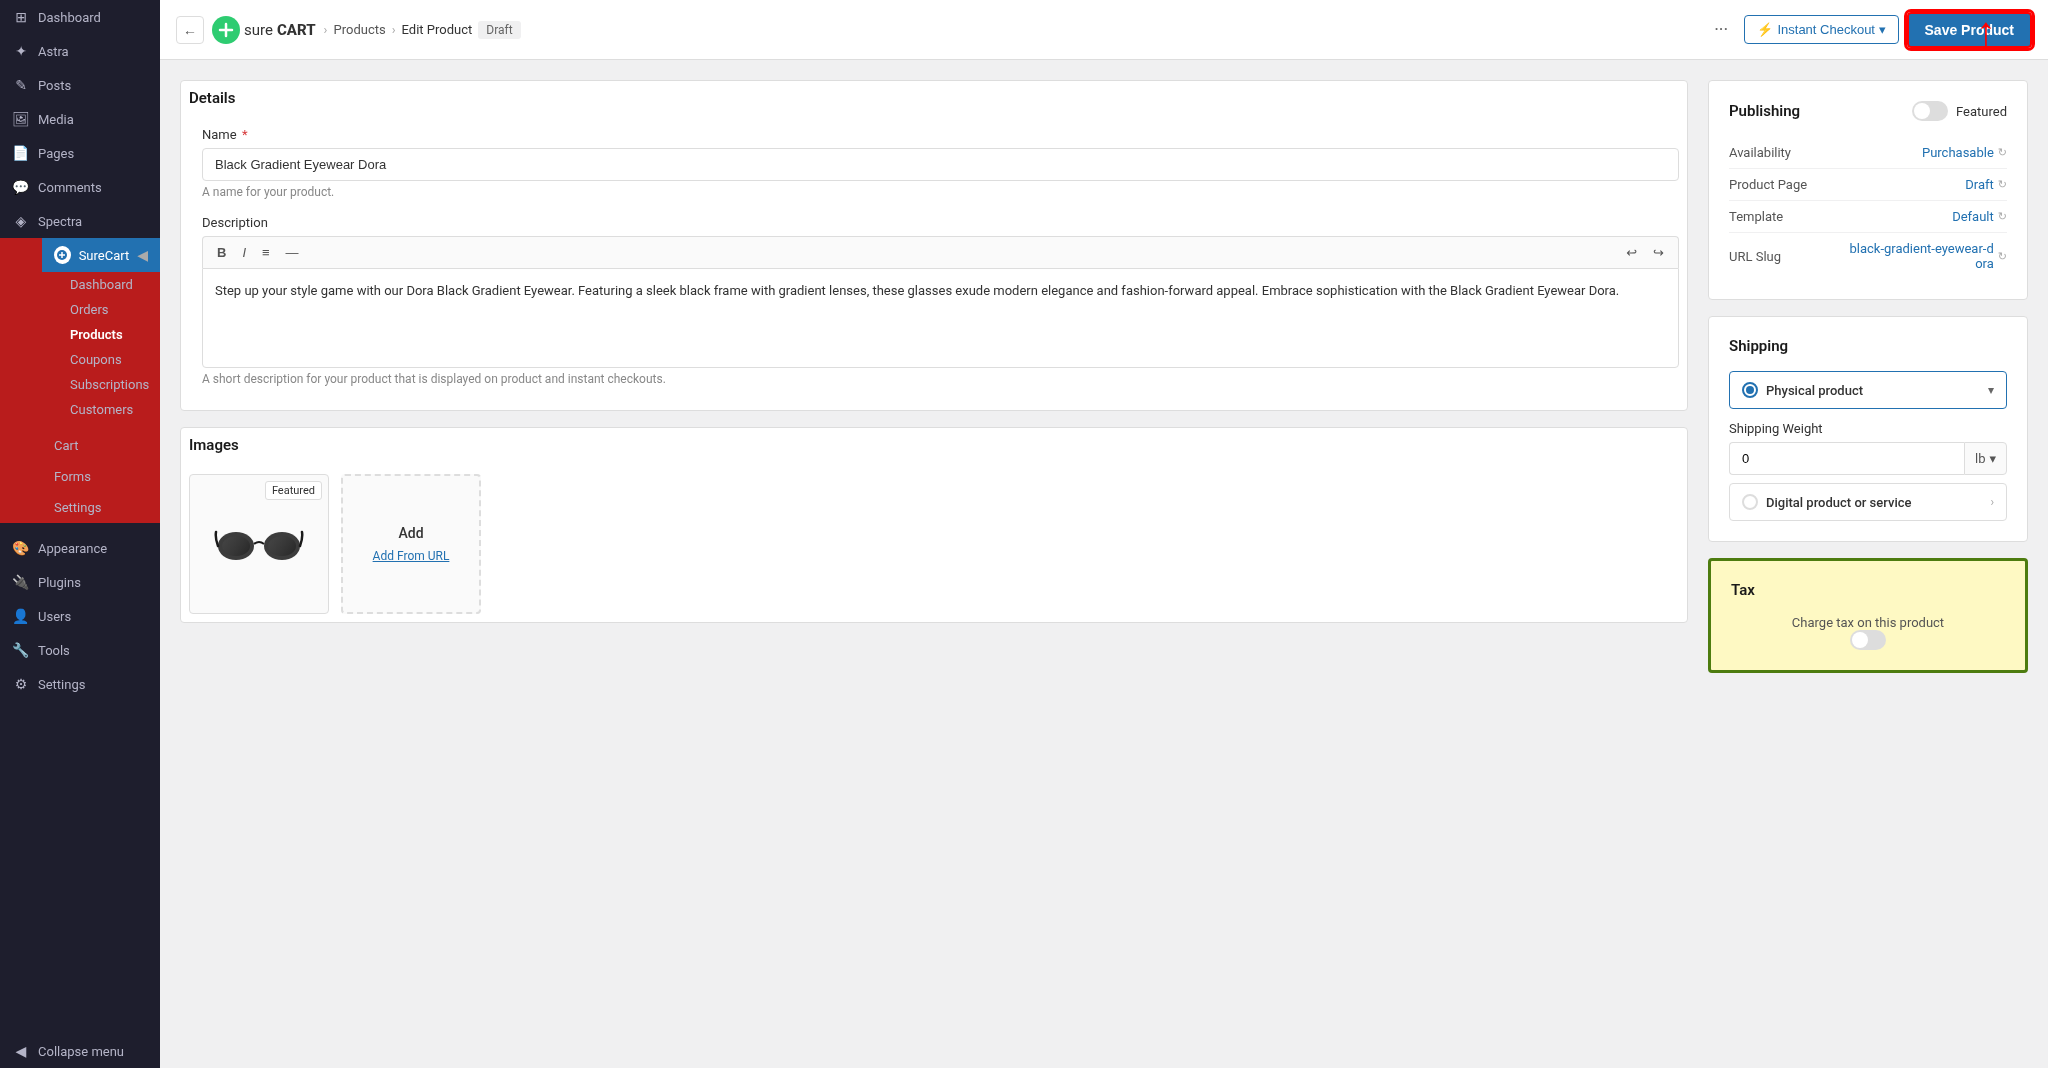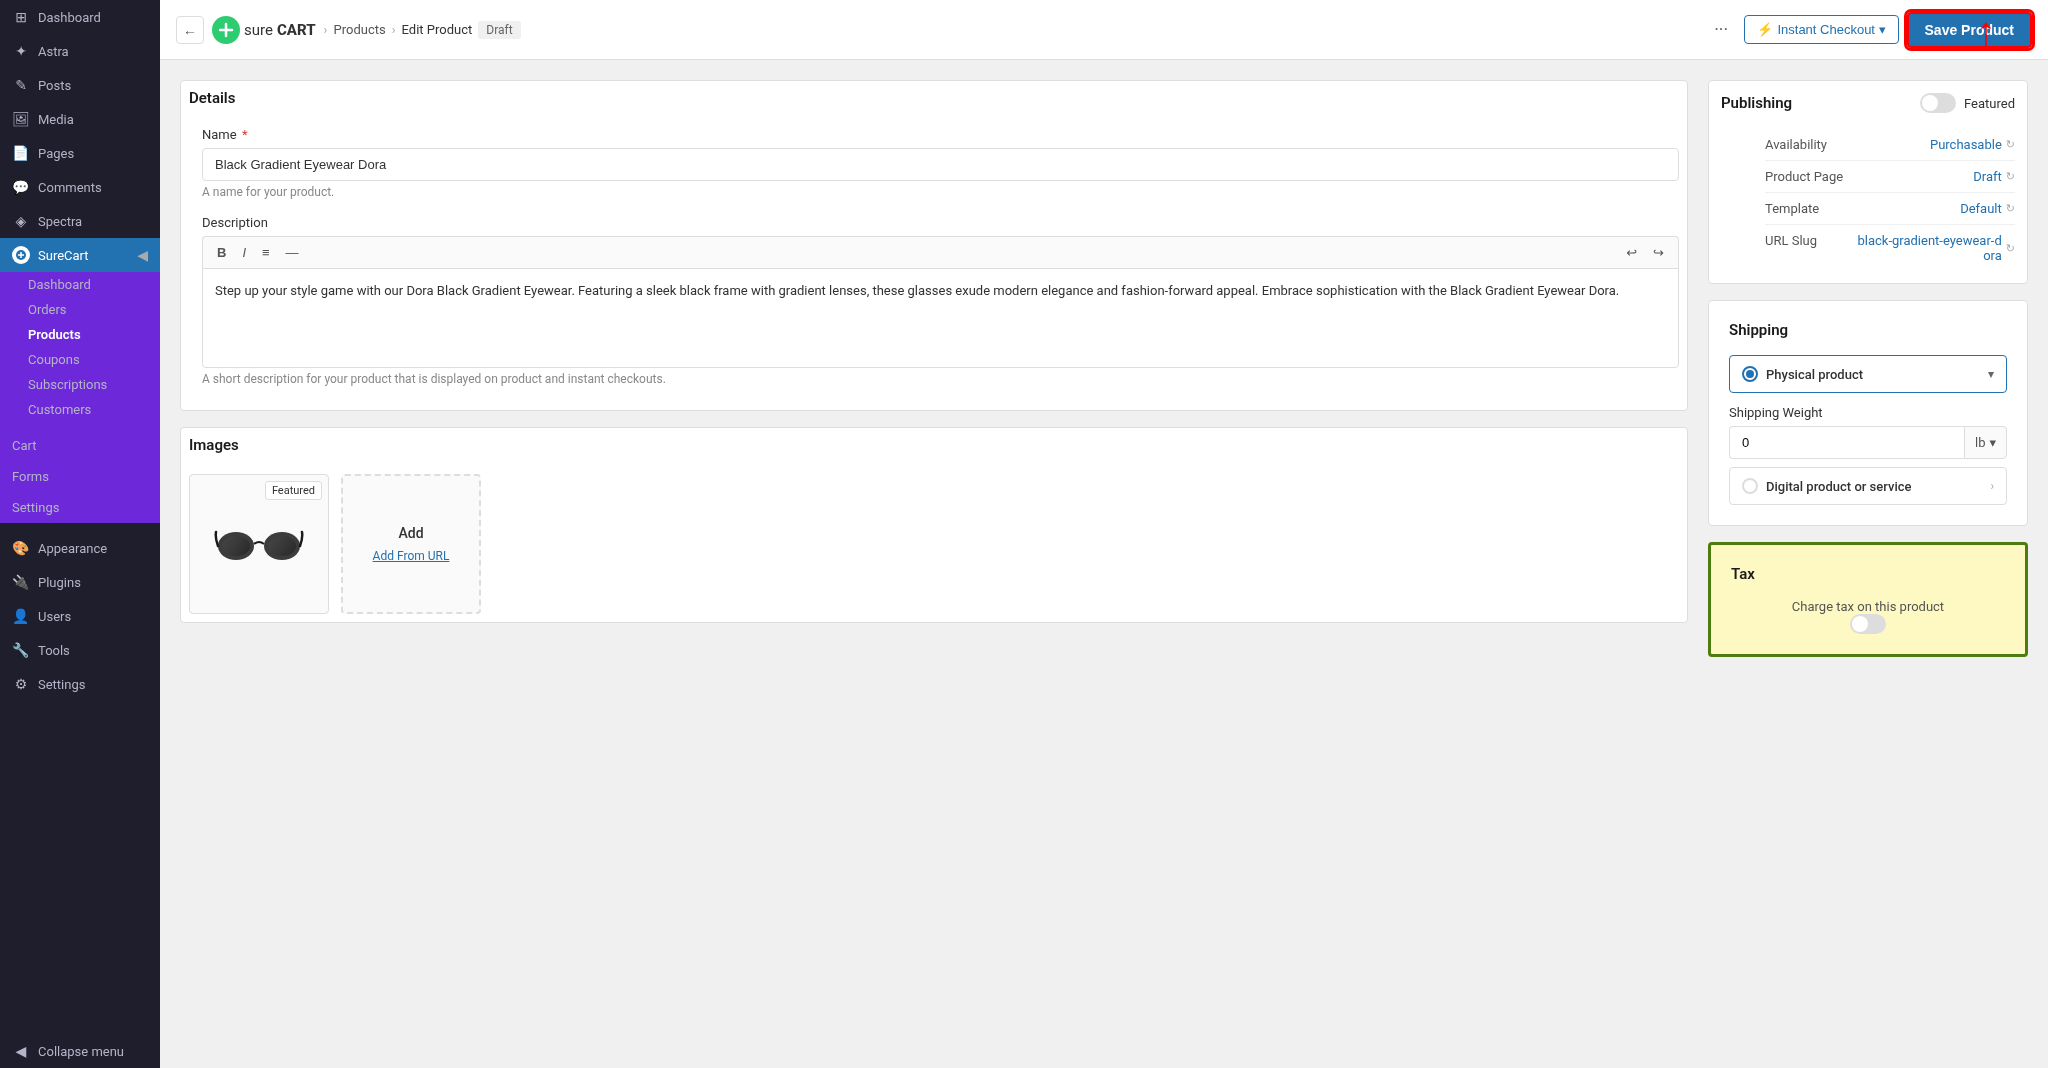--- a/index.html
+++ b/index.html
@@ -24,21 +24,21 @@
       cursor: pointer;
       font-size: 13px;
       color: #b4b4c7;
     }
     .sidebar-item.active { background: #2271b1; color: #fff; }
     .sidebar-icon { width: 18px; height: 18px; display: flex; align-items: center; justify-content: center; font-size: 14px; flex-shrink: 0; }
     .sidebar-label { font-size: 13px; }
     .sidebar-sub { padding-left: 28px; }
     .sidebar-sub .sidebar-item { padding: 5px 12px 5px 0; font-size: 13px; }
     .sidebar-sub .sidebar-item.active { background: transparent; color: #fff; font-weight: 600; }
-    .surecart-section { background: #6d28d9; }
+    .surecart-section { background: #b91c1c; padding-left: 42px; }
     .surecart-header { display: flex; align-items: center; gap: 8px; padding: 8px 12px; color: #fff; font-size: 13px; background: #2271b1; }
 
     
     .main-area { flex: 1; display: flex; flex-direction: column; overflow: hidden; }
 
     
     .topbar {
       background: #fff;
       border-bottom: 1px solid #ddd;
       display: flex;
@@ -192,21 +192,21 @@
       background: #fafafa;
       gap: 8px;
     }
     .add-image-text { font-size: 14px; color: #333; font-weight: 500; }
     .add-url-link { font-size: 12px; color: #2271b1; text-decoration: underline; cursor: pointer; }
 
     
     .right-sidebar { width: 320px; min-width: 320px; overflow-y: auto; display: flex; flex-direction: column; gap: 16px; }
 
     
-    .publishing-card { background: #fff; border: 1px solid #ddd; border-radius: 4px; padding: 12px; }
+    .publishing-card { background: #fff; border: 1px solid #ddd; border-radius: 4px; padding: 20px; }
     .publishing-header { display: flex; align-items: center; justify-content: space-between; margin-bottom: 16px; }
     .publishing-title { font-size: 15px; font-weight: 600; color: #1a1a1a; }
     .toggle-row { display: flex; align-items: center; gap: 8px; }
     .toggle {
       width: 36px; height: 20px;
       background: #ddd;
       border-radius: 10px;
       position: relative;
       cursor: pointer;
     }
@@ -214,21 +214,21 @@
       content: '';
       position: absolute;
       width: 16px; height: 16px;
       background: #fff;
       border-radius: 50%;
       top: 2px; left: 2px;
       transition: left 0.2s;
     }
     .toggle-label { font-size: 13px; color: #333; }
 
-    .meta-row { display: flex; align-items: flex-start; justify-content: space-between; padding: 8px 0; border-bottom: 1px solid #f0f0f1; margin-left: 44px; }
+    .meta-row { display: flex; align-items: center; justify-content: space-between; padding: 8px 0; border-bottom: 1px solid #f0f0f1; }
     .meta-row:last-child { border-bottom: none; }
     .meta-key { font-size: 13px; color: #555; }
     .meta-val { font-size: 13px; color: #2271b1; cursor: pointer; display: flex; align-items: center; gap: 4px; }
     .meta-refresh { font-size: 11px; color: #aaa; cursor: pointer; }
 
     
     .shipping-card { background: #fff; border: 1px solid #ddd; border-radius: 4px; padding: 20px; }
     .shipping-title { font-size: 15px; font-weight: 600; color: #1a1a1a; margin-bottom: 16px; }
     .radio-option {
       display: flex; align-items: center; gap: 23px;

